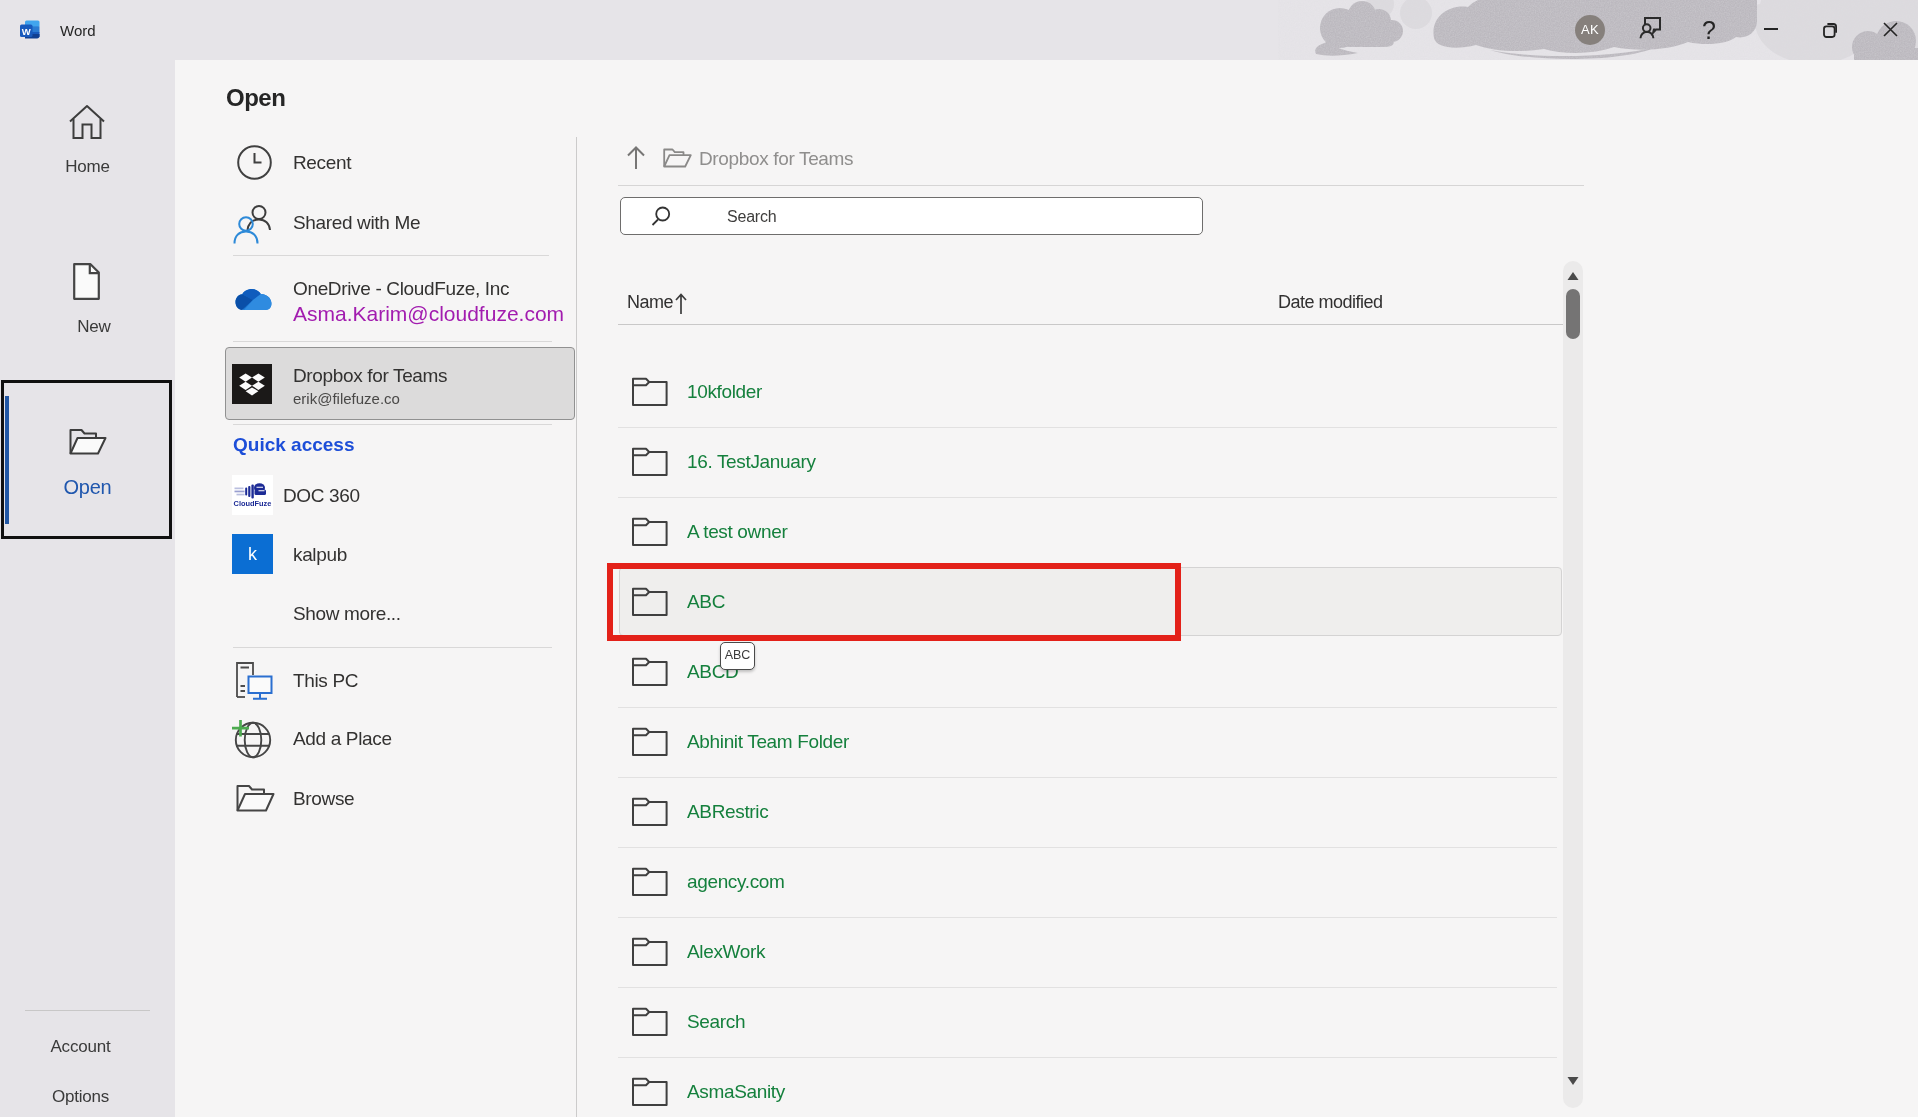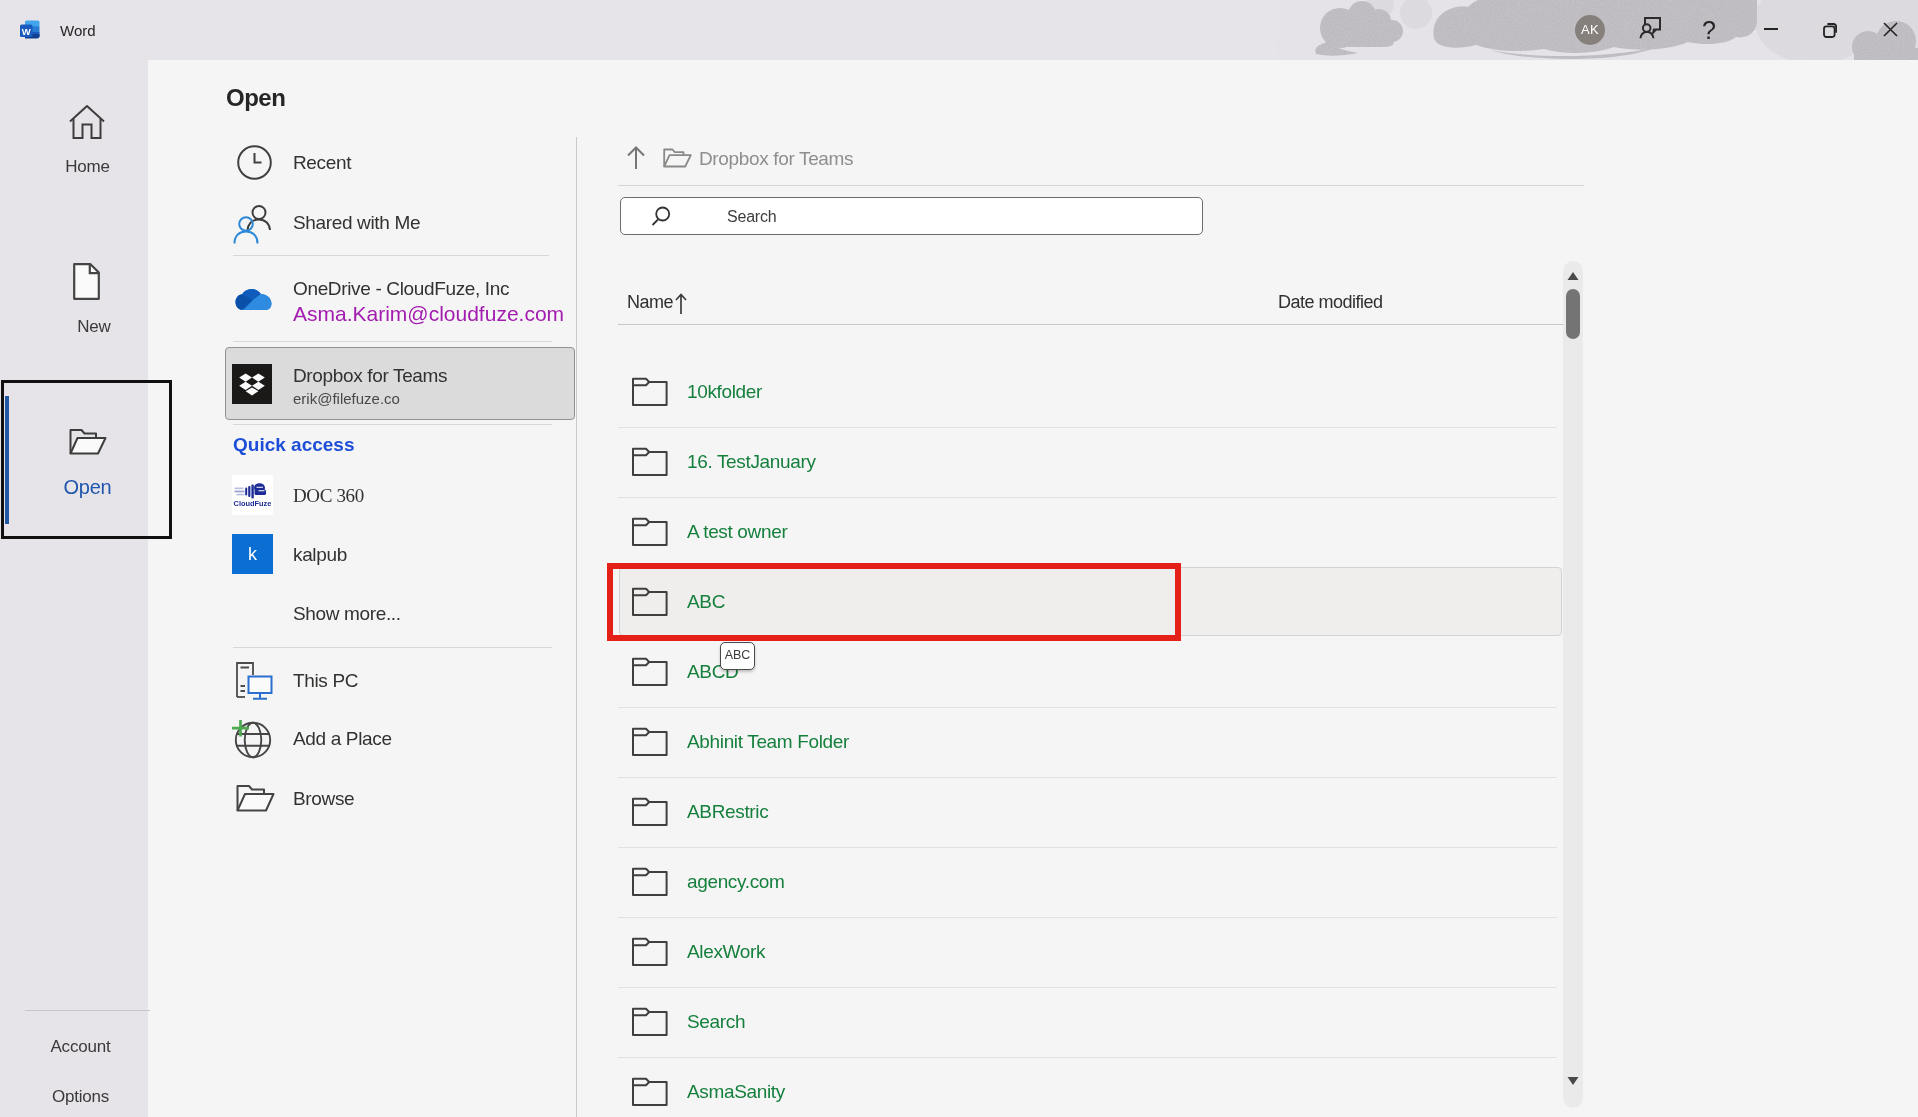--- a/index.html
+++ b/index.html
@@ -2,21 +2,21 @@
 <html><head>
 <meta charset="utf-8">
 <style>
   * { margin:0; padding:0; box-sizing:border-box; }
   html,body { width:1918px; height:1117px; overflow:hidden; }
   body { font-family:"Liberation Sans", sans-serif; background:#f6f5f5; position:relative; }
   .abs { position:absolute; }
   
   #titlebar { position:absolute; left:0; top:0; width:1918px; height:60px; background:#e6e4e8; }
   
-  #sidebar { position:absolute; left:0; top:60px; width:148px; height:1057px; background:#e6e4e8; }
+  #sidebar { position:absolute; left:0; top:60px; width:175px; height:1057px; background:#e6e4e8; }
   .sblabel { position:absolute; width:175px; text-align:center; font-size:17px; letter-spacing:-0.2px; color:#3a3a3a; }
   
   #navpanel { position:absolute; left:175px; top:60px; width:403px; height:1057px; background:#f6f5f5; }
   #filepanel { position:absolute; left:578px; top:60px; width:1340px; height:1057px; background:#f6f5f5; }
   #vdivider { position:absolute; left:576px; top:137px; width:1px; height:980px; background:#cccbcb; }
   .navitem { position:absolute; left:293px; font-size:19px; letter-spacing:-0.35px; color:#333231; }
   .sep { position:absolute; height:1px; background:#d9d8d8; }
   .rowsep { position:absolute; left:618px; width:939px; height:1px; background:#e2e1e1; }
   .rowlabel { position:absolute; font-size:19px; letter-spacing:-0.35px; color:#15803d; }
 </style>
@@ -175,21 +175,21 @@
       <rect x="16.2" y="11" width="2.2" height="11" rx="0.9"></rect>
       <rect x="19.4" y="9.5" width="2.4" height="14" rx="1"></rect>
       <ellipse cx="27.5" cy="13" rx="5.5" ry="4.8"></ellipse>
       <rect x="22.5" y="14.5" width="11.5" height="5.5" rx="1.5"></rect>
     </g>
     <g stroke="#ffffff" stroke-width="1.1" fill="none">
       <path d="M 24.5 12.2 L 31 12.2 M 26.5 15.8 L 32.5 15.8"></path>
     </g>
     <text x="20.5" y="30.5" font-size="7.4" font-weight="bold" fill="#1c2b96" text-anchor="middle">CloudFuze</text>
   </svg>
-  <div class="navitem" style="left:118px;top:425px;font-family:Liberation Serif, serif;">DOC 360</div>
+  <div class="navitem" style="left:108px;top:425px;">DOC 360</div>
 
   <div class="abs" style="left:57px;top:474px;width:41px;height:40px;background:#0b6ed3;color:#fff;font-size:18px;text-align:center;line-height:40px;">k</div>
   <div class="navitem" style="left:118px;top:484px;">kalpub</div>
 
   <div class="navitem" style="left:118px;top:543px;">Show more...</div>
   <div class="sep" style="left:58px;top:587px;width:319px;"></div>
 
   <svg class="abs" style="left:61px;top:602px" width="37" height="39" viewBox="0 0 37 39" fill="none">
     <g stroke="#4c4c4c" stroke-width="1.8">
       <path d="M 1 35 L 1 1 L 17 1 L 17 13"></path>

